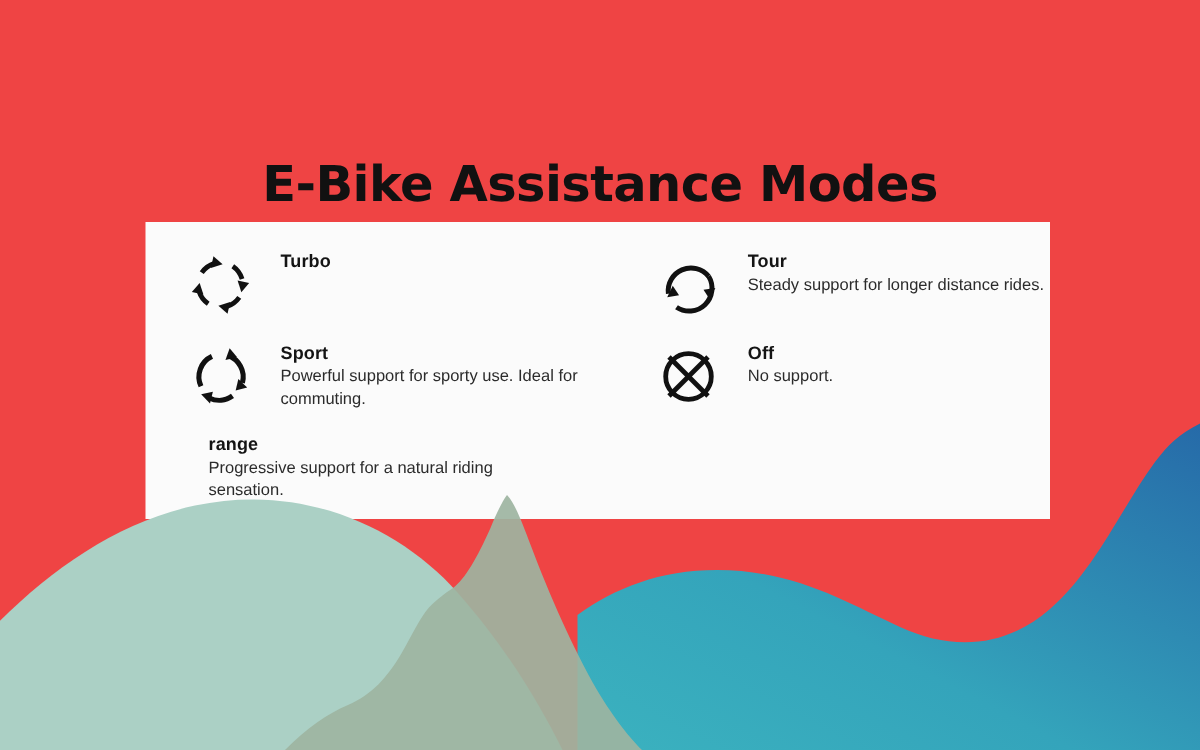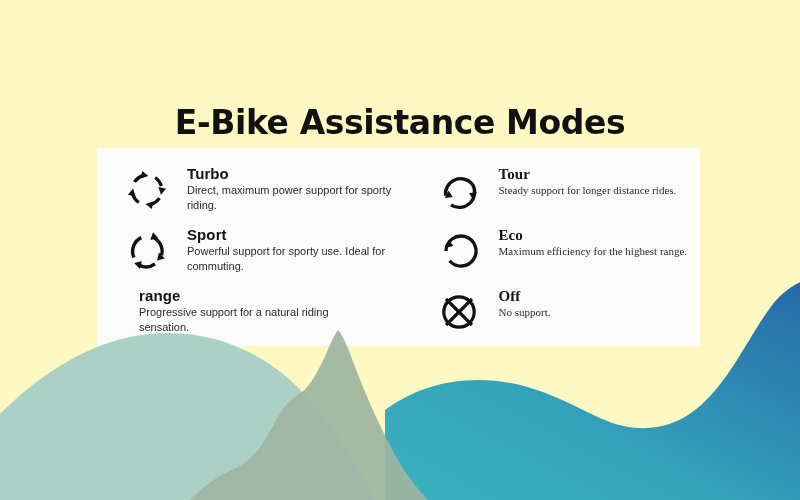--- a/index.html
+++ b/index.html
@@ -13,21 +13,21 @@
     font-family: "Liberation Sans", sans-serif;
     overflow: hidden;
     position: relative;
   }
 
   #infographic {
     position: absolute;
     inset: 0;
     width: 800px;
     height: 500px;
-    background: #fef9c3;
+    background: #ef4444;
   }
 
   
   .artwork {
     position: absolute;
     left: 0;
     bottom: 0;
     width: 800px;
     height: 220px;
     pointer-events: none;
@@ -69,41 +69,41 @@
     width: 603px;
     height: 198px;
     display: flex;
   }
   .column {
     width: 50%;
     padding-top: 16px;
     box-sizing: border-box;
   }
   .column.left { padding-left: 26px; }
-  .column.right { padding-left: 36px; font-family: Liberation Serif, serif; }
+  .column.right { padding-left: 36px; }
 
   .mode-row {
     display: flex;
     align-items: flex-start;
     height: 61px;
   }
   .mode-icon {
     width: 48px;
     height: 48px;
     flex: 0 0 48px;
     margin-top: 2px;
   }
   .mode-icon svg { display: block; width: 48px; height: 48px; }
 
   .mode-text {
     margin-left: 16px;
     padding-top: 3px;
   }
   .mode-name {
-    font-size: 15px;
+    font-size: 12px;
     font-weight: bold;
     color: #141414;
     line-height: 14px;
     letter-spacing: 0.1px;
   }
   .mode-desc {
     font-size: 11px;
     color: #2b2b2b;
     line-height: 14.5px;
     margin-top: 2px;
@@ -141,21 +141,20 @@
             <g fill="#111111">
               <polygon points="19.3,4.9 25.4,10.1 17.6,12.6"></polygon>
               <polygon points="43.1,22.7 37.9,28.8 35.4,21.0"></polygon>
               <polygon points="28.7,43.1 22.6,37.9 30.4,35.4"></polygon>
               <polygon points="4.9,28.7 10.1,22.6 12.6,30.4"></polygon>
             </g>
           </svg>
         </div>
         <div class="mode-text">
           <div class="mode-name">Turbo</div>
-          <div class="mode-desc">Direct, maximum power support for sporty riding.</div>
         </div>
       </div>
 
       <div class="mode-row">
         <div class="mode-icon">
           <svg viewBox="0 0 48 48">
             <g fill="none" stroke="#111111" stroke-width="3.4" stroke-linecap="butt">
               <path d="M 11.0 30.5 A 15 15 0 0 1 18.3 10.6"></path>
               <path d="M 28.8 10.0 A 15 15 0 0 1 38.6 28.2"></path>
               <path d="M 32.0 36.9 A 15 15 0 0 1 16.5 38.3"></path>
@@ -196,36 +195,20 @@
               <polygon points="38.2,33.6 34.0,27.2 41.9,26.0"></polygon>
             </g>
           </svg>
         </div>
         <div class="mode-text">
           <div class="mode-name">Tour</div>
           <div class="mode-desc">Steady support for longer distance rides.</div>
         </div>
       </div>
 
-      <div class="mode-row">
-        <div class="mode-icon">
-          <svg viewBox="0 0 48 48">
-            <g fill="none" stroke="#111111" stroke-width="3.3" stroke-linecap="butt">
-              <path d="M 11.0 24.0 A 15.0 15.0 0 1 1 14.6 33.8"></path>
-            </g>
-            <g fill="#111111">
-              <polygon points="13.8,12.8 18.4,19.0 10.5,20.8"></polygon>
-            </g>
-          </svg>
-        </div>
-        <div class="mode-text">
-          <div class="mode-name">Eco</div>
-          <div class="mode-desc">Maximum efficiency for the highest range.</div>
-        </div>
-      </div>
 
       <div class="mode-row">
         <div class="mode-icon">
           <svg viewBox="0 0 48 48">
             <g fill="none" stroke="#111111" stroke-width="3.2" stroke-linecap="butt">
               <circle cx="24" cy="24" r="15.2"></circle>
               <line x1="11.0" y1="11.0" x2="37.0" y2="37.0"></line>
               <line x1="37.0" y1="11.0" x2="11.0" y2="37.0"></line>
             </g>
           </svg>

